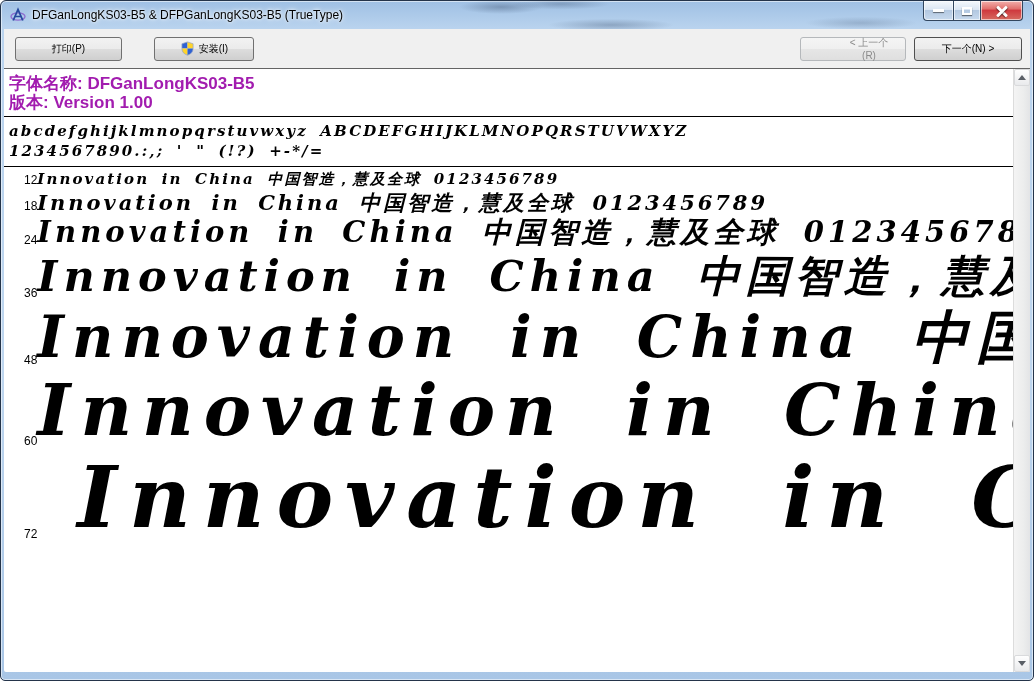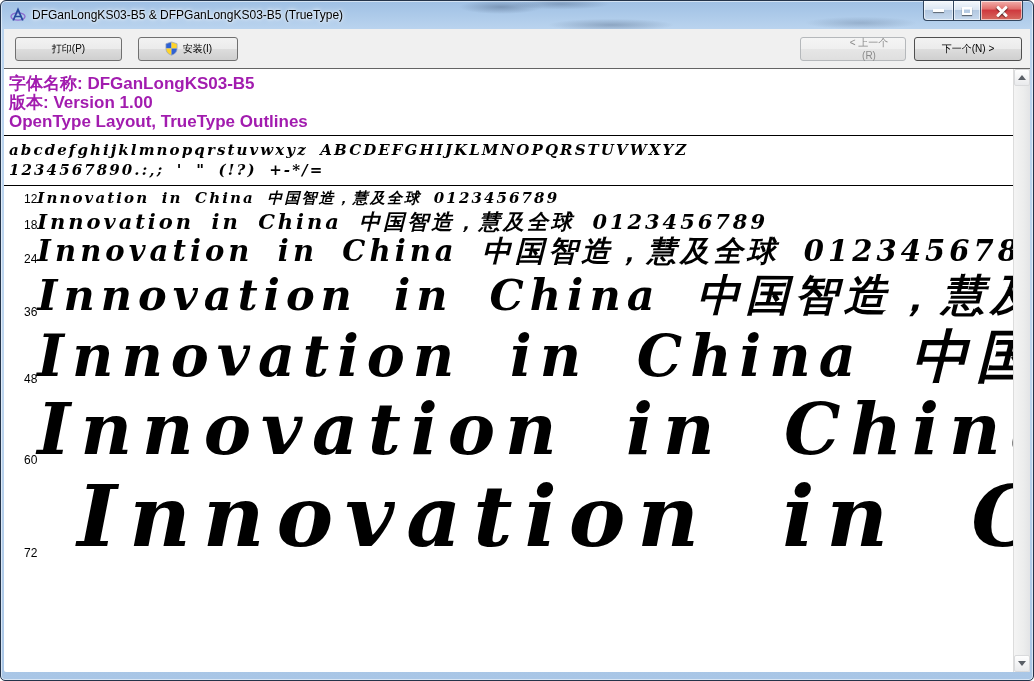--- a/index.html
+++ b/index.html
@@ -73,21 +73,21 @@
   }
   .btn {
     height:24px; font-size:10px; color:#000;
     border:1px solid #707070; border-radius:3px;
     background:linear-gradient(180deg,#f2f2f2 0%,#ebebeb 50%,#dddddd 50%,#cfcfcf 100%);
     display:inline-flex; align-items:center; justify-content:center; gap:4px;
     padding:0 12px; cursor:default;
     font-family:"Liberation Sans", sans-serif;
   }
   .btn-print { width:107px; margin-left:11px; }
-  .btn-install { width:100px; margin-left:16px; }
+  .btn-install { width:100px; margin-left:32px; }
   .btn-prev {
     width:106px; margin-left:auto; margin-right:8px;
     color:#8a8a8a; border-color:#b5b8bb;
     background:linear-gradient(180deg,#f5f5f5 0%,#efefef 50%,#e6e6e6 50%,#dfdfdf 100%);
     padding-left:44px;
   }
   .btn-next { width:108px; margin-right:8px; border-color:#4f4f4f; }
   .shield { width:15px; height:15px; flex:0 0 auto; }
 
   
@@ -195,21 +195,20 @@
     <button class="btn btn-prev" disabled="">&lt; 上一个(R)</button>
     <button class="btn btn-next">下一个(N) &gt;</button>
   </div>
 
   <div class="body">
     <div class="content">
 
       <div class="info-block">
         <div>字体名称: DFGanLongKS03-B5</div>
         <div>版本: Version 1.00</div>
-        <div>OpenType Layout, TrueType Outlines</div>
       </div>
 
       <hr class="sep">
 
       <div class="glyph-block">
         <div class="deco glyph-line">abcdefghijklmnopqrstuvwxyz ABCDEFGHIJKLMNOPQRSTUVWXYZ</div>
         <div class="deco glyph-line">1234567890.:,; ' " (!?) +-*/=</div>
       </div>
 
       <hr class="sep">

